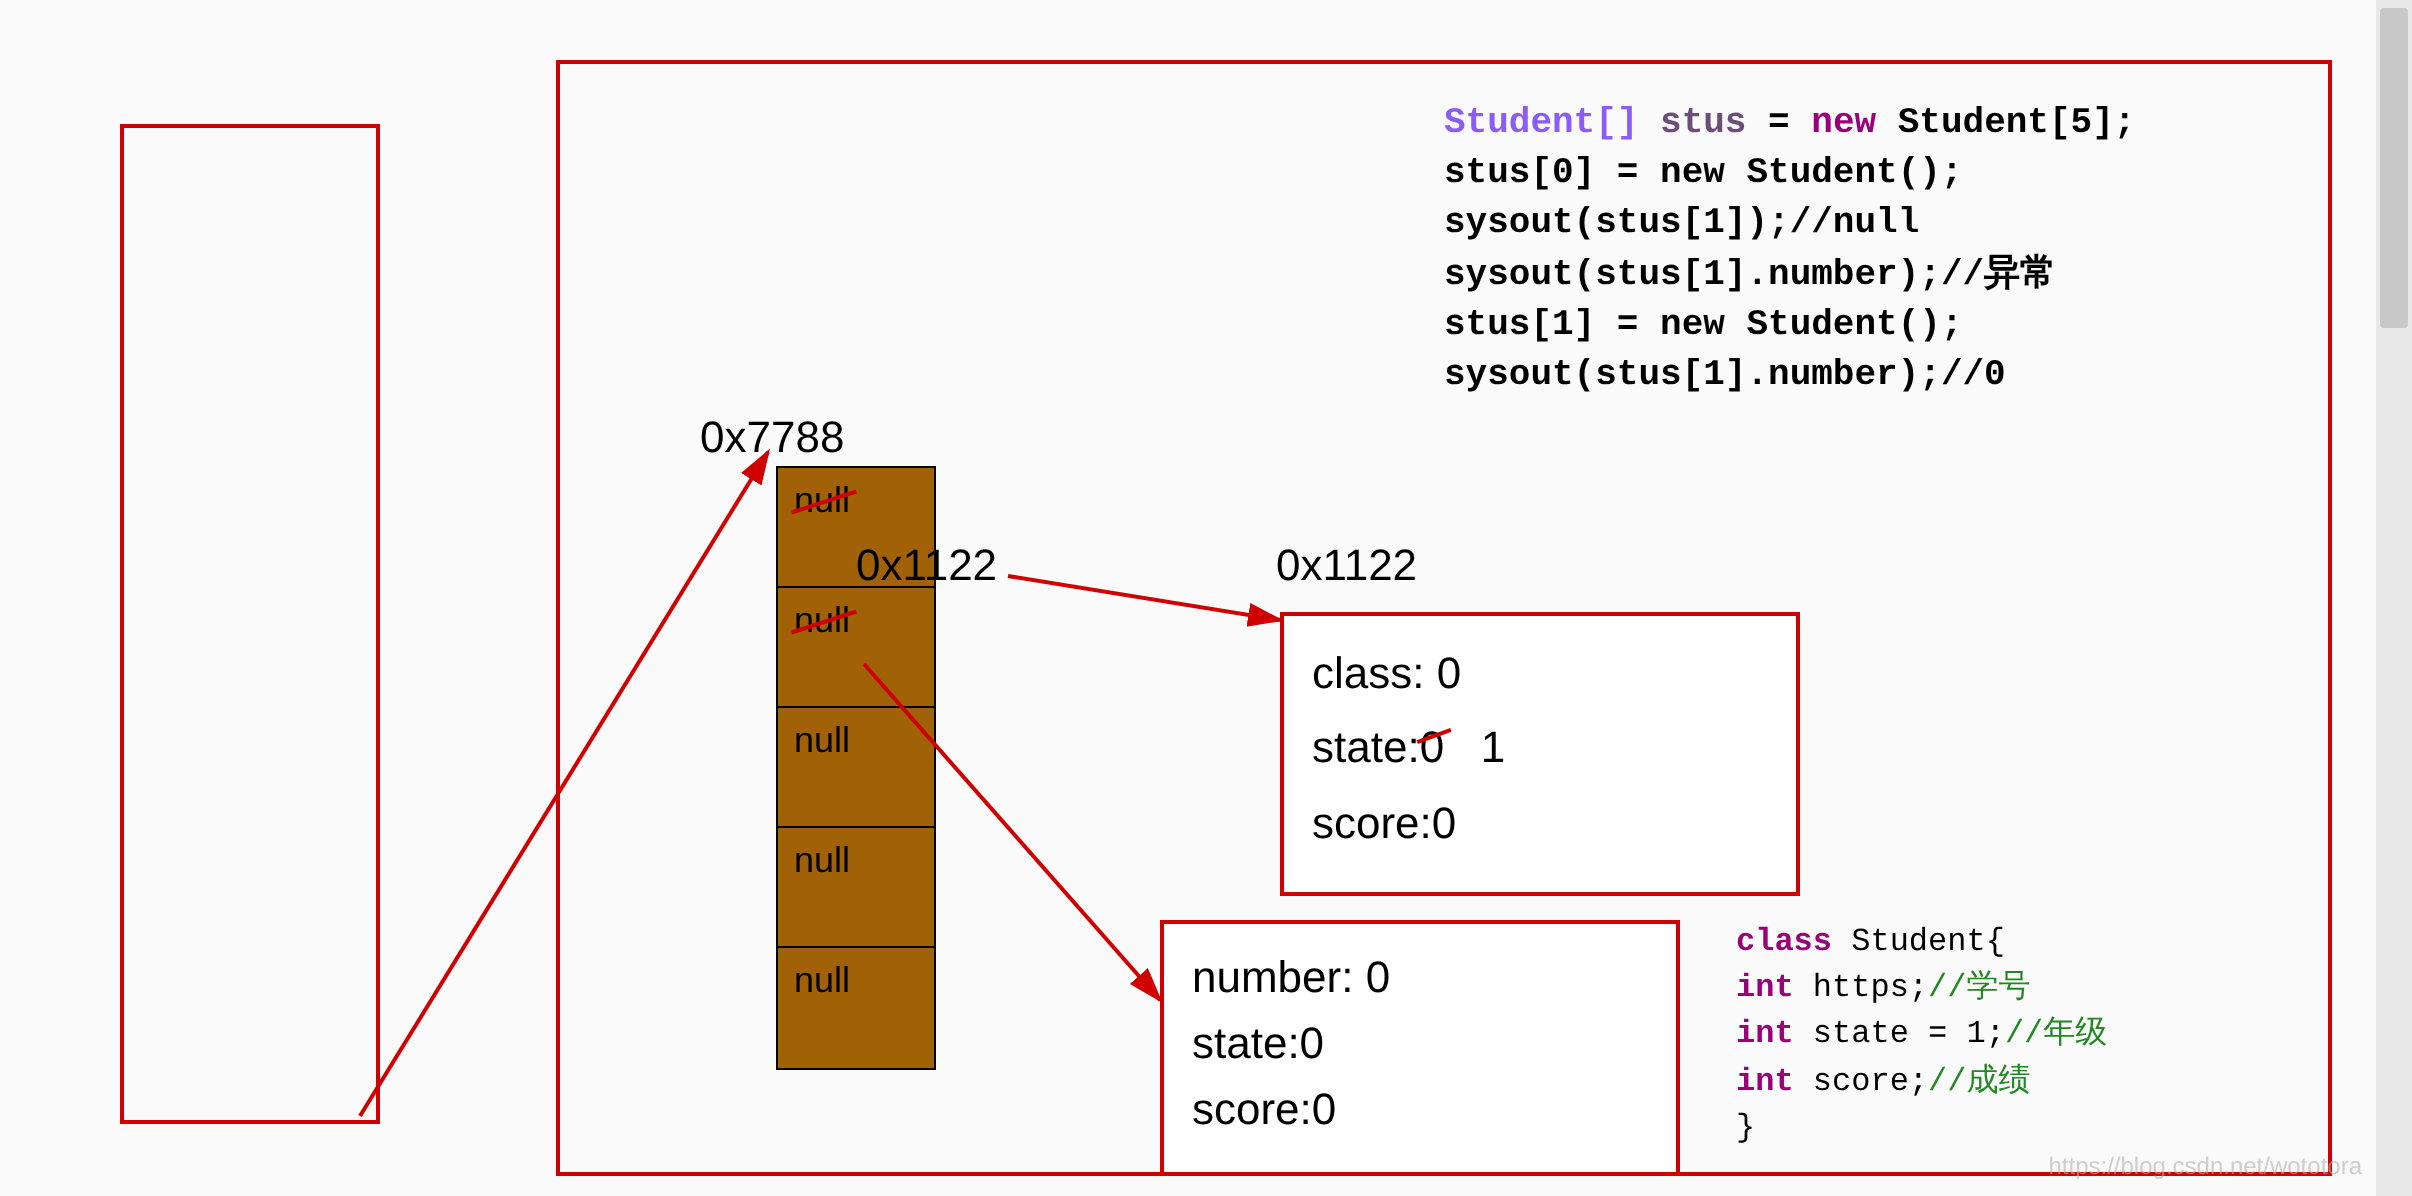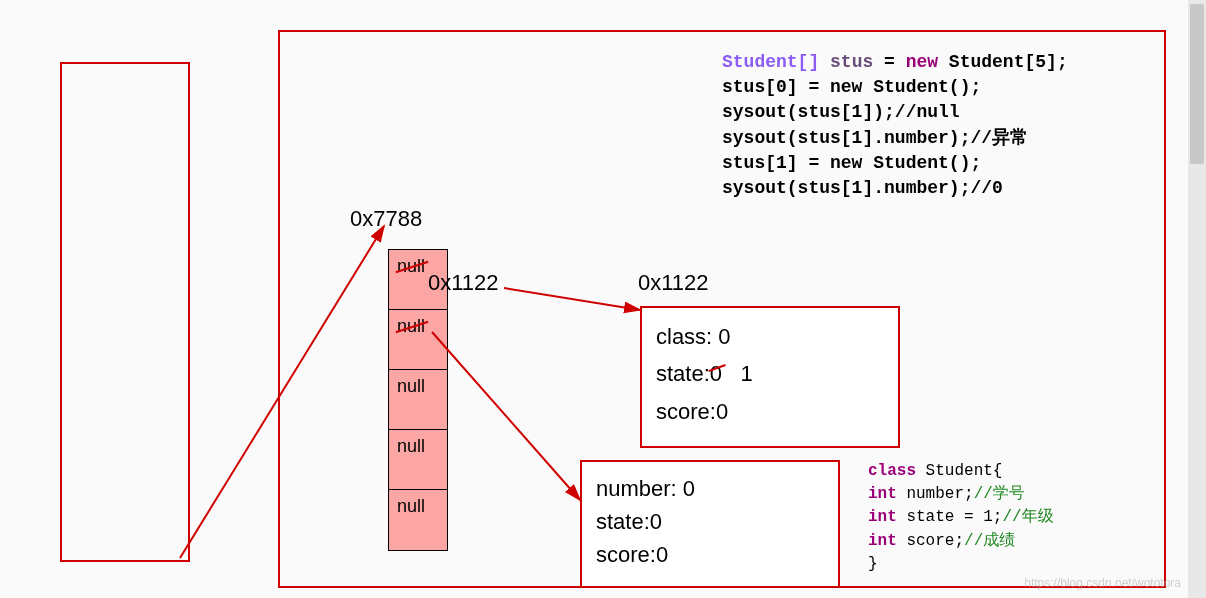--- a/index.html
+++ b/index.html
@@ -45,24 +45,24 @@
     .array-label {
       position: absolute;
       left: 350px;
       top: 206px;
       font-size: 22px;
       color: #000;
     }
     .array-cells {
       position: absolute;
       left: 388px;
-      top: 249px;
-      width: 60px;
+      top: 233px;
+      width: 80px;
       border: 1px solid #000;
-      background: #fca5a5;
+      background: #a16207;
     }
     .cell {
       height: 60px;
       border-bottom: 1px solid #000;
       padding: 6px 8px;
       font-size: 18px;
       color: #000;
       position: relative;
     }
     .cell:last-child { border-bottom: none; }
@@ -230,21 +230,21 @@
     <div><span class="cls">Student[] </span><span class="var">stus</span><span> = </span><span class="kw">new</span><span> Student[5];</span></div>
     <div>stus[0] = new Student();</div>
     <div>sysout(stus[1]);//null</div>
     <div>sysout(stus[1].number);//异常</div>
     <div>stus[1] = new Student();</div>
     <div>sysout(stus[1].number);//0</div>
   </div>
 
   <div class="code-bottom">
     <div><span class="kw">class</span><span> Student{</span></div>
-    <div><span class="kw">int</span><span> number;</span><span class="cmt">//学号</span></div>
+    <div><span class="kw">int</span><span> https;</span><span class="cmt">//学号</span></div>
     <div><span class="kw">int</span><span> state = 1;</span><span class="cmt">//年级</span></div>
     <div><span class="kw">int</span><span> score;</span><span class="cmt">//成绩</span></div>
     <div>}</div>
   </div>
 
   <svg class="arrows">
     <defs>
       <marker id="ah" markerWidth="10" markerHeight="10" refX="8" refY="3" orient="auto" markerUnits="strokeWidth">
         <path d="M0,0 L0,6 L9,3 z" fill="#d00000"></path>
       </marker>

